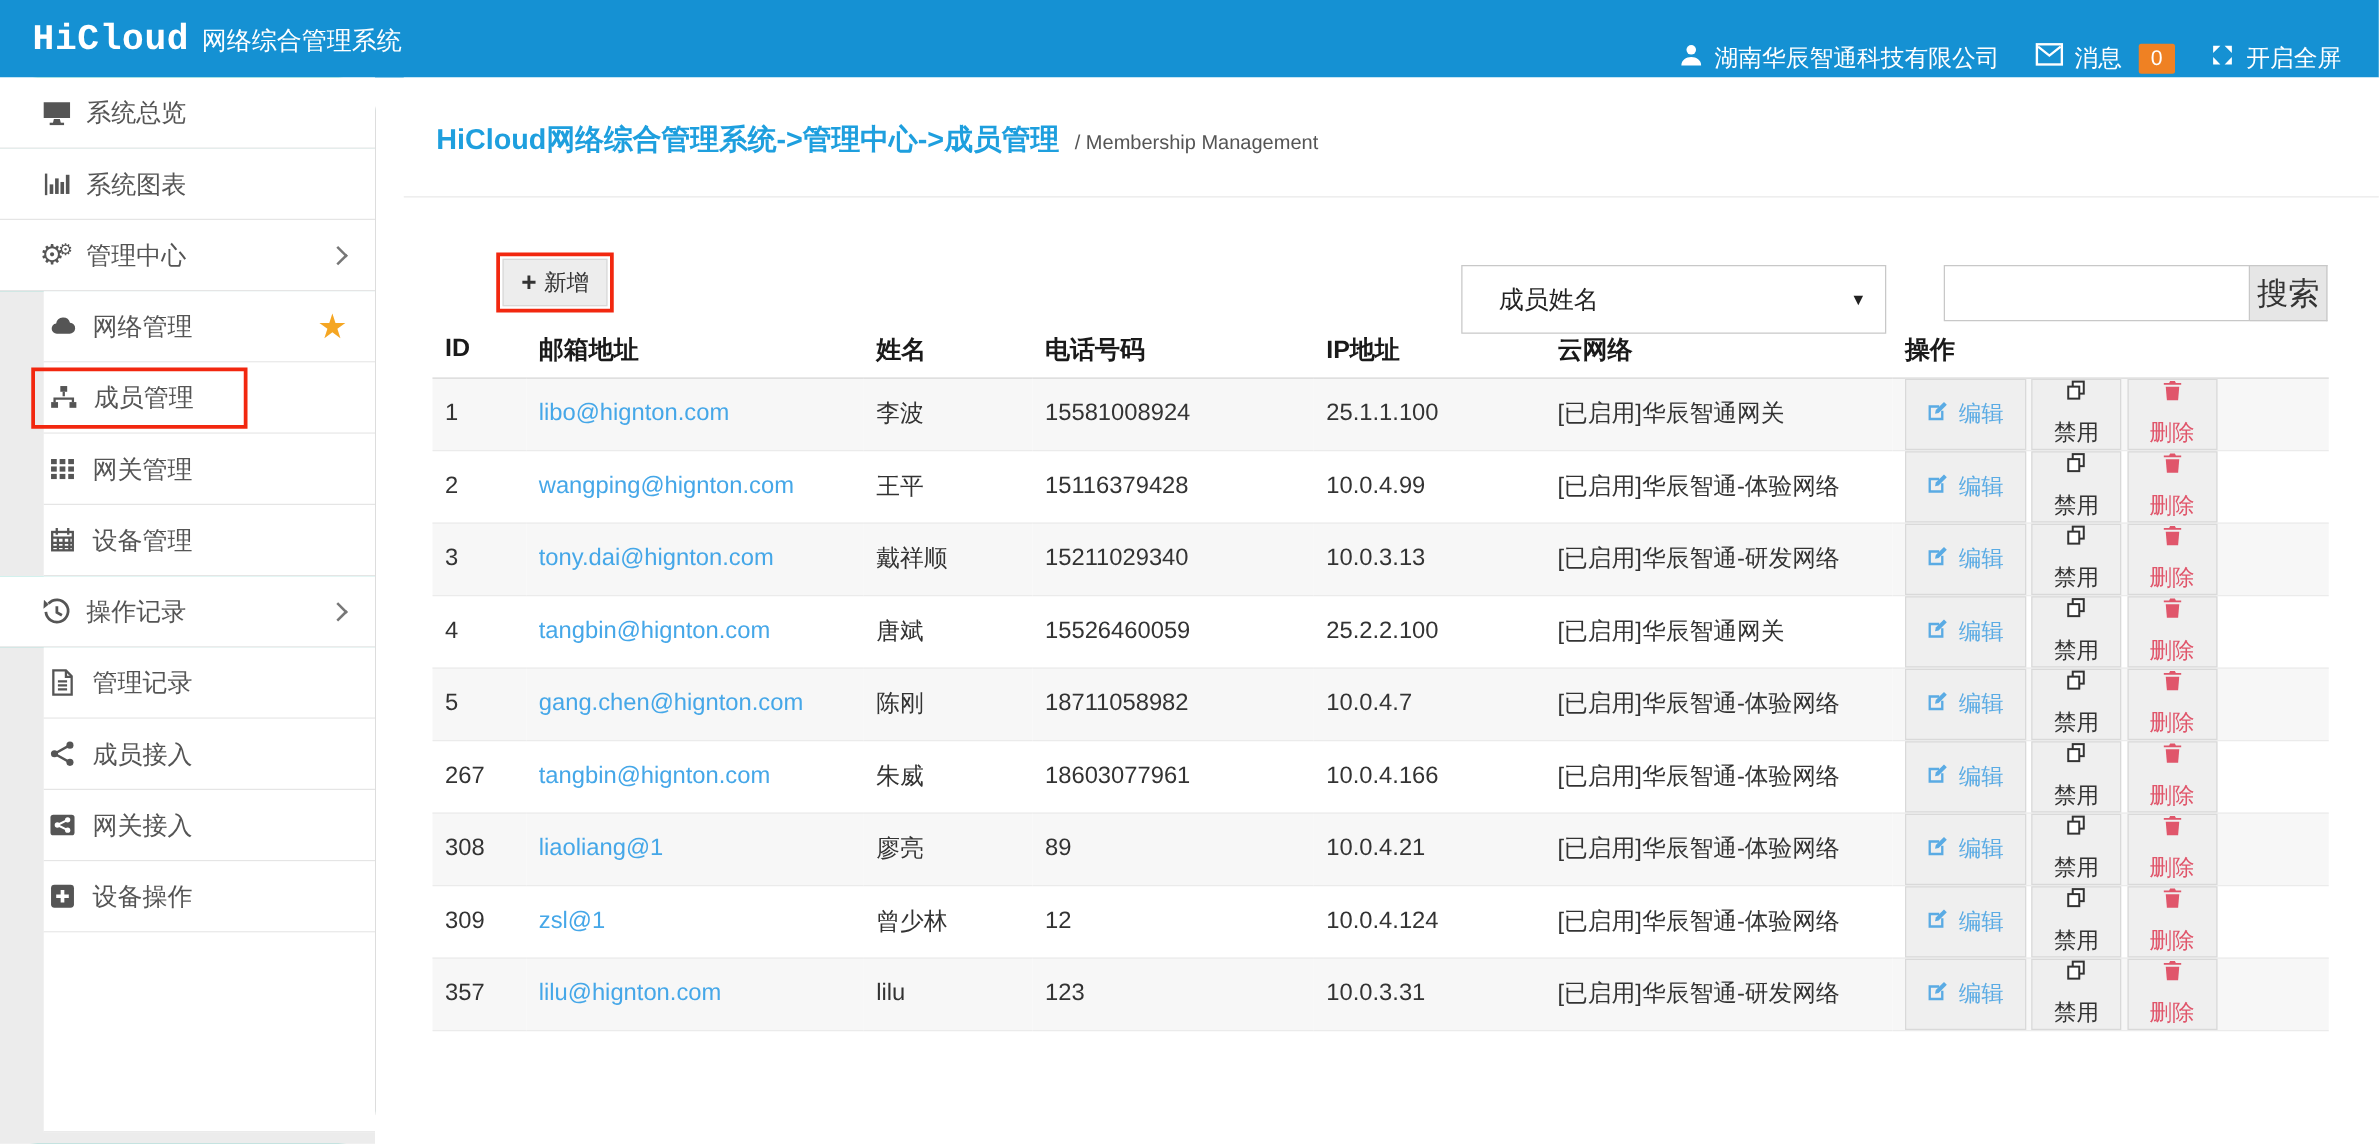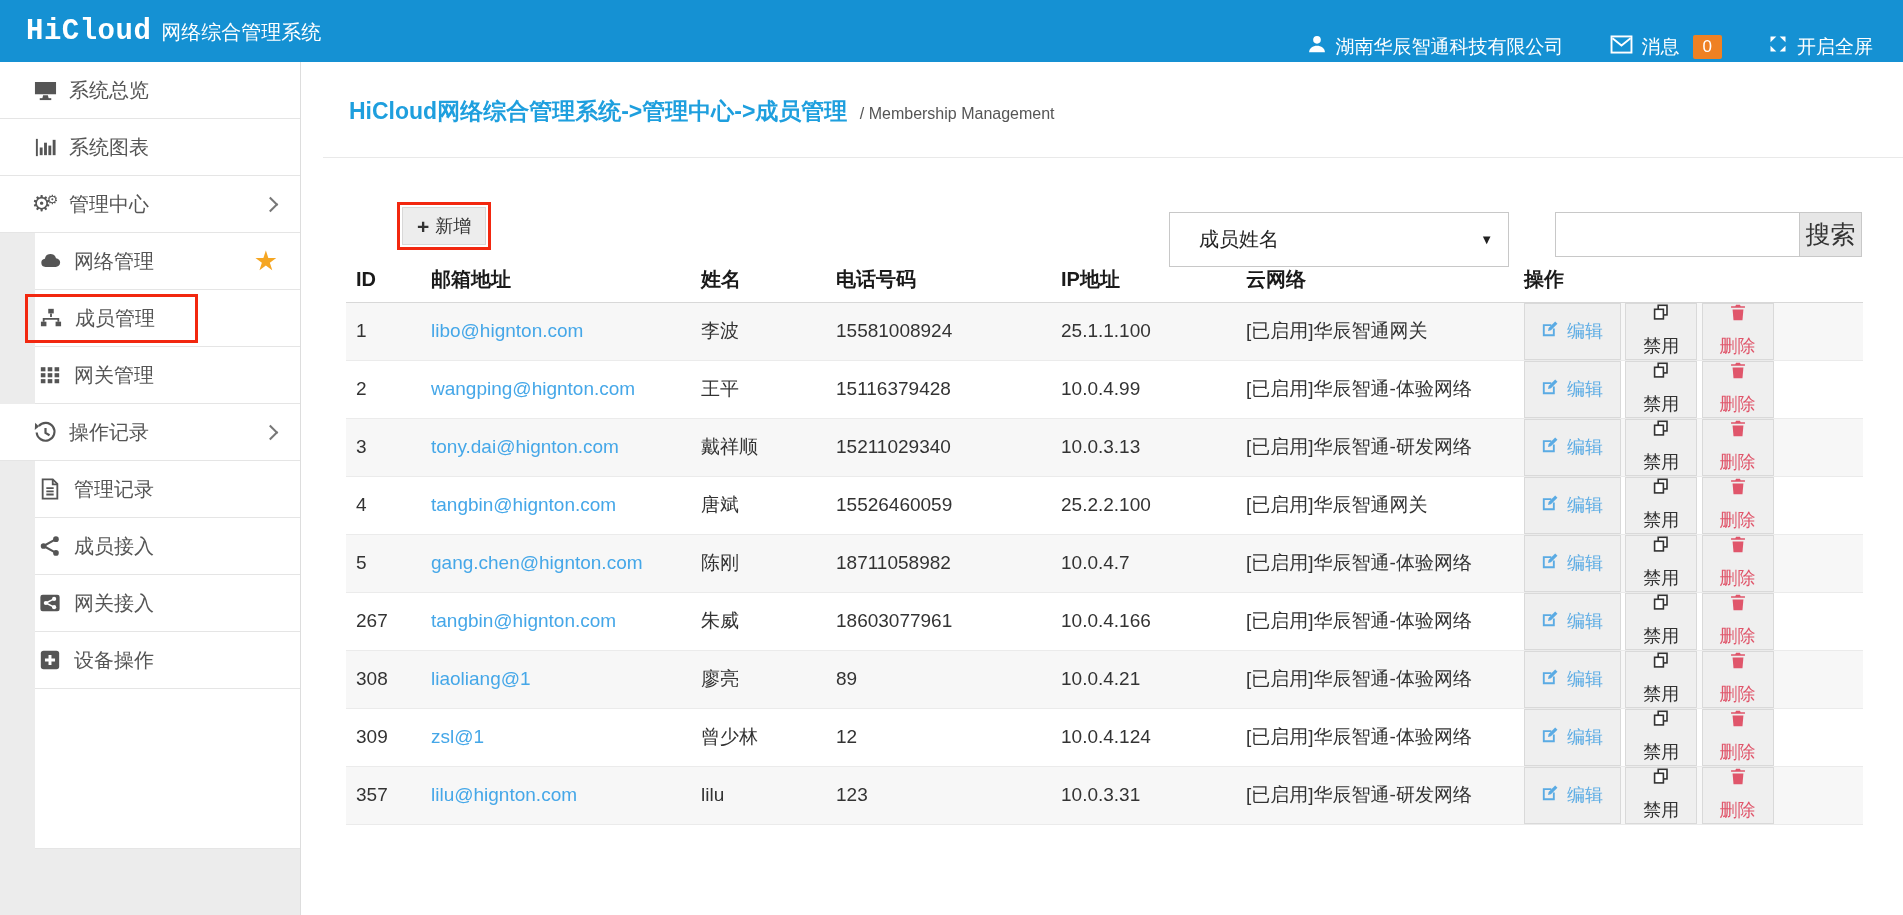--- a/index.html
+++ b/index.html
@@ -6,27 +6,27 @@
   html,body { width:1903px; height:915px; overflow:hidden; background:#fff;
     font-family:"Liberation Sans","DejaVu Sans",sans-serif; color:#333; }
 
   
   .topbar { position:absolute; top:0; left:0; width:1903px; height:62px;
     background:#1591d3; display:flex; align-items:center; justify-content:space-between;
     padding:0 30px 0 26px; }
   .brand { display:flex; align-items:baseline; cursor:pointer; }
   .brand-main { color:#fff; font-size:29px; font-weight:bold; letter-spacing:0.5px;font-family:Liberation Mono, monospace; }
   .brand-sub  { color:#fff; font-size:20px; margin-left:10px; }
-  .topbar-right { display:flex; align-items:flex-start; gap:46px;margin-top:31px; }
+  .topbar-right { display:flex; align-items:flex-start; gap:28px;margin-top:31px; }
   .top-item { display:flex; align-items:center; gap:9px; color:#fff; font-size:19px; cursor:pointer; }
   .badge { background:#ef8123; color:#fff; font-size:17px; padding:2px 10px; border-radius:2px; margin-left:4px; }
 
   
   .sidebar { position:absolute; top:62px; left:0; width:301px; height:853px;
-    background:#14b8a6; border-right:1px solid #ddd; display:flex; flex-direction:column; }
+    background:#14b8a6; border-right:1px solid #ddd; display:flex; flex-direction:column;border-radius:30px; }
   .side-item { height:57px; display:flex; align-items:center; font-size:20px; color:#555;
     border-bottom:1px solid #e5e5e5; cursor:pointer; position:relative; background:#fff; }
   .lvl1 { padding-left:30px; }
   .submenu { background:#ececec; padding-left:35px; }
   .submenu .side-item { }
   .submenu.grow { flex:1; }
   .sicon { width:30px; display:inline-flex; justify-content:center; margin-right:9px; color:#555; }
   .chev { position:absolute; right:24px; width:11px; height:11px;
     border-right:2px solid #777; border-top:2px solid #777; transform:rotate(45deg); }
   .star { position:absolute; right:22px; color:#f5a623; font-size:27px; }
@@ -170,20 +170,29 @@
             <rect x="17" y="3.5" width="5" height="4.5"></rect>
             <rect x="2" y="10" width="5" height="4.5"></rect>
             <rect x="9.5" y="10" width="5" height="4.5"></rect>
             <rect x="17" y="10" width="5" height="4.5"></rect>
             <rect x="2" y="16.5" width="5" height="4.5"></rect>
             <rect x="9.5" y="16.5" width="5" height="4.5"></rect>
             <rect x="17" y="16.5" width="5" height="4.5"></rect>
           </svg>
         </span>
       <span>网关管理</span>
+    </div>
+    <div class="side-item">
+      <span class="sicon">
+          <svg width="22" height="22" viewBox="0 0 24 24" fill="none" stroke="#555" stroke-width="2">
+            <rect x="3" y="5" width="18" height="16"></rect>
+            <path d="M7 1.5v6M17 1.5v6M3 10h18M8 10v11M13 10v11M18 10v11M3 14.5h18M3 18h18"></path>
+          </svg>
+        </span>
+      <span>设备管理</span>
     </div>
   </div>
 
   <div class="side-item lvl1">
     <span class="sicon">
         <svg width="23" height="23" viewBox="0 0 24 24" fill="none" stroke="#555" stroke-width="2.3">
           <path d="M5 5.2A9.3 9.3 0 1 1 2.8 12"></path>
           <path d="M1.2 1.8l4 4L.8 9.4" fill="#555" stroke="none"></path>
           <path d="M12 7.2v5.2l4.2 2.4"></path>
         </svg>

